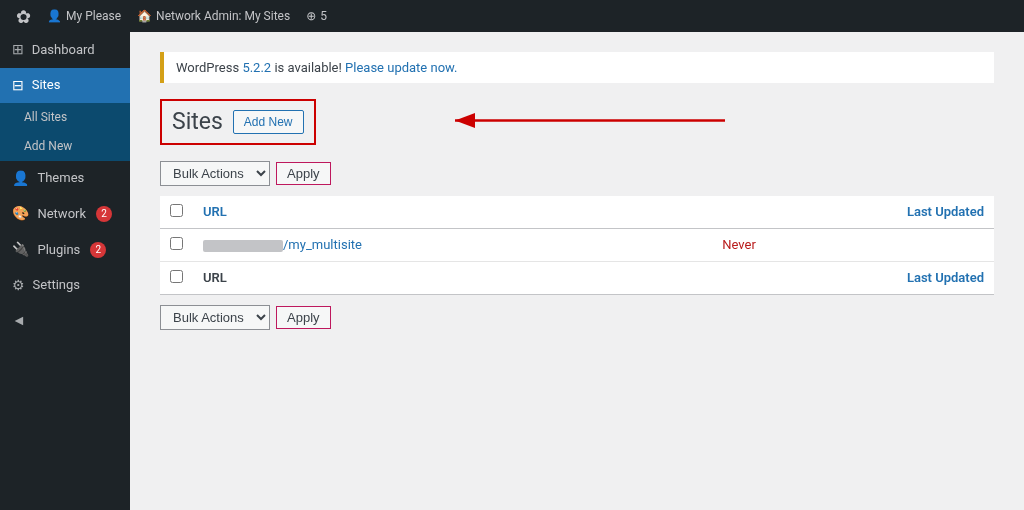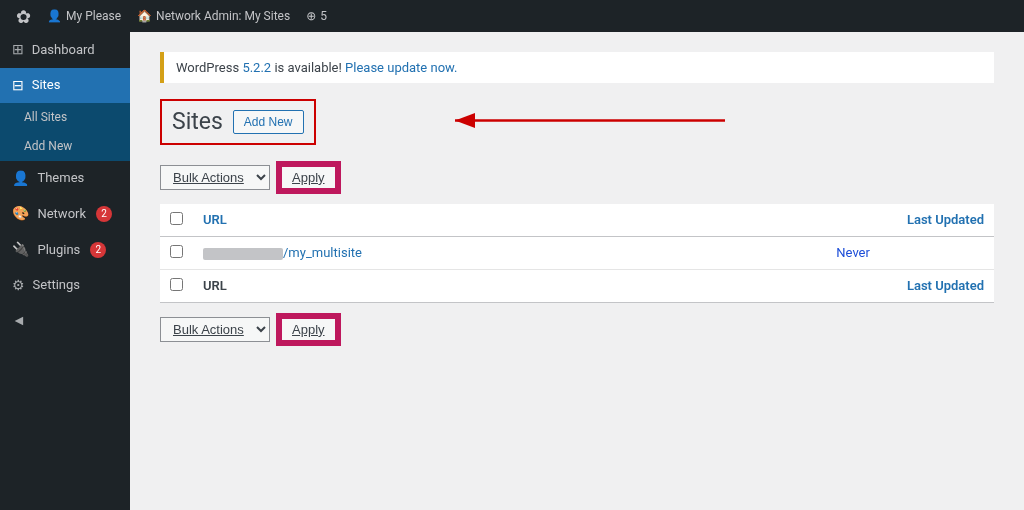--- a/index.html
+++ b/index.html
@@ -122,33 +122,32 @@
       top: 50%;
       transform: translateY(-50%);
     }
 
     
     .tablenav {
       display: flex;
       align-items: center;
       gap: 6px;
       margin-bottom: 10px;
-      text-decoration: underline;
     }
     .bulk-select {
       background: #f6f7f7;
       border: 1px solid #8c8f94;
       color: #3c434a;
       padding: 3px 8px;
       font-size: 13px;
       cursor: pointer;
     }
     .apply-btn {
       background: #f6f7f7;
-      border: 6px solid #be185d;
+      border: 1px solid #be185d;
       color: #3c434a;
       padding: 3px 10px;
       font-size: 13px;
       cursor: pointer;
     }
 
     
     .wp-list-table {
       width: 100%;
       border-collapse: collapse;
@@ -164,21 +163,21 @@
     }
     .wp-list-table thead th.col-last-updated,
     .wp-list-table tfoot th.col-last-updated {
       text-align: right;
       color: #2271b1;
     }
     .wp-list-table thead th.col-url { color: #2271b1; }
     .wp-list-table tbody tr { border-bottom: 1px solid #e5e5e5; }
     .wp-list-table td { padding: 8px 10px; vertical-align: middle; }
     .wp-list-table td.col-url { }
-    .wp-list-table td.col-last-updated { text-align: center; color: #1d4ed8; }
+    .wp-list-table td.col-last-updated { text-align: left; color: #b91c1c; }
     .wp-list-table td a { color: #2271b1; text-decoration: none; }
     .cb-col { width: 28px; }
     .redacted-text {
       display: inline-block;
       background: #c3c4c7;
       height: 12px;
       width: 80px;
       vertical-align: middle;
       border-radius: 2px;
     }

